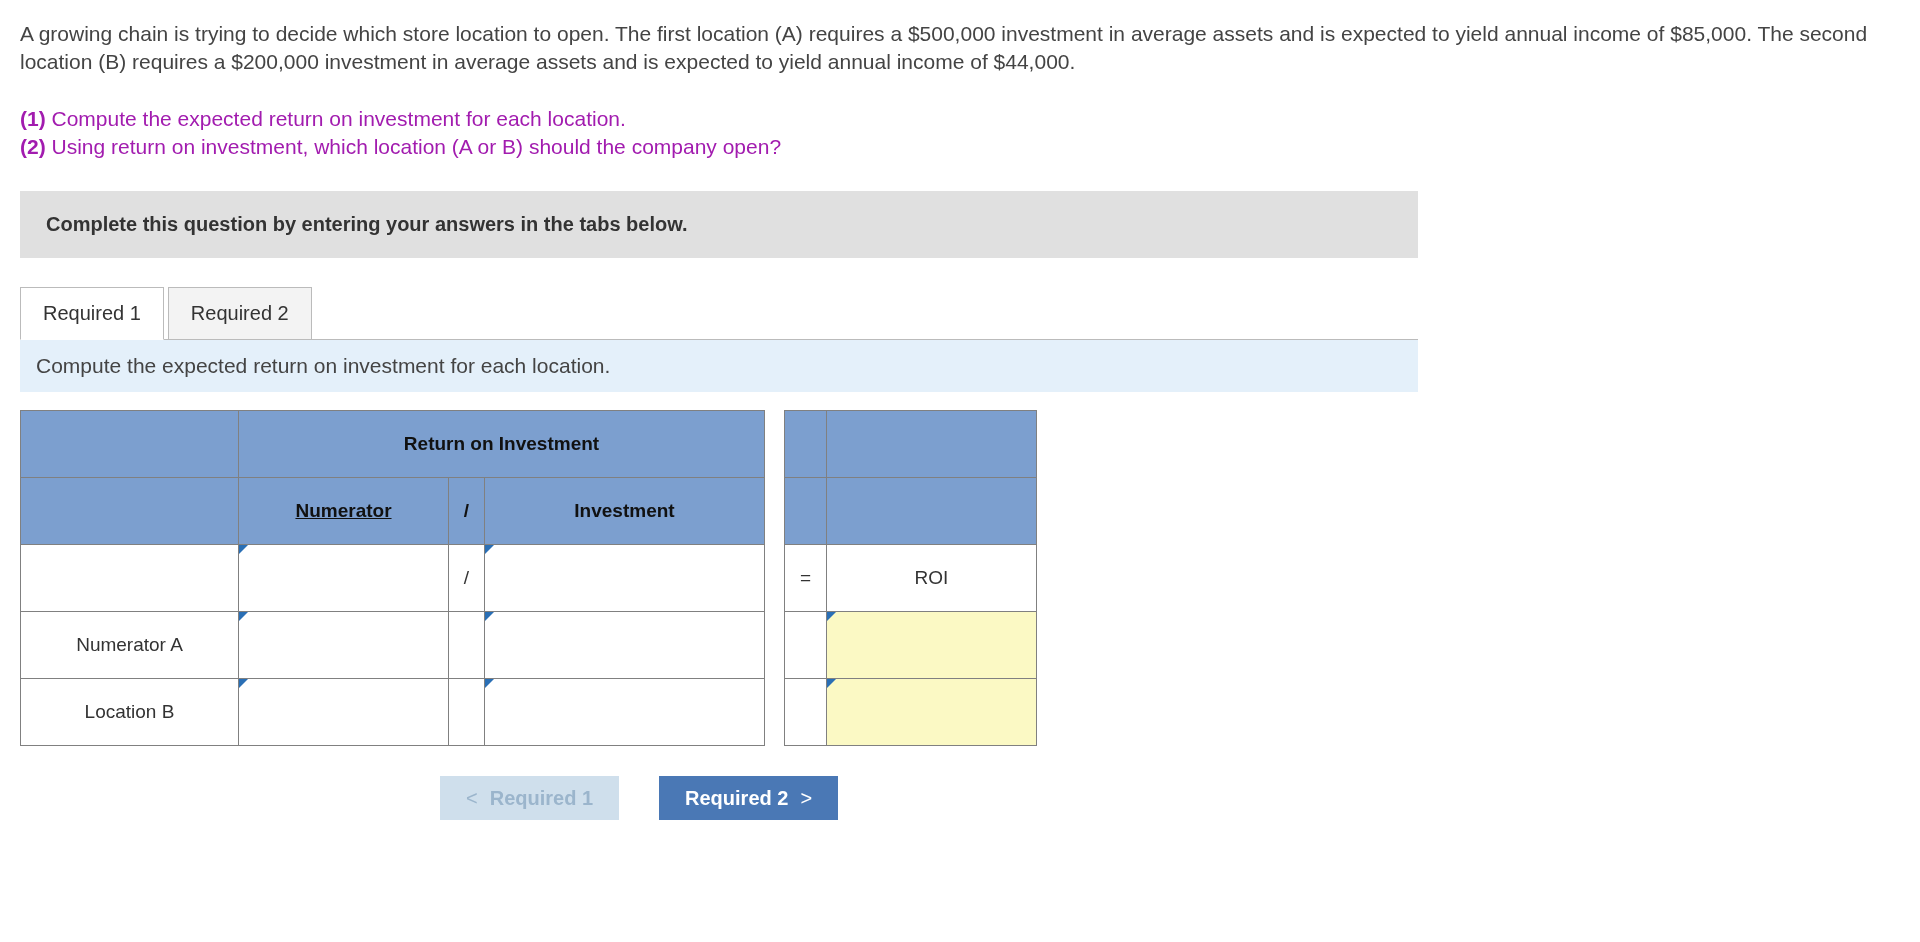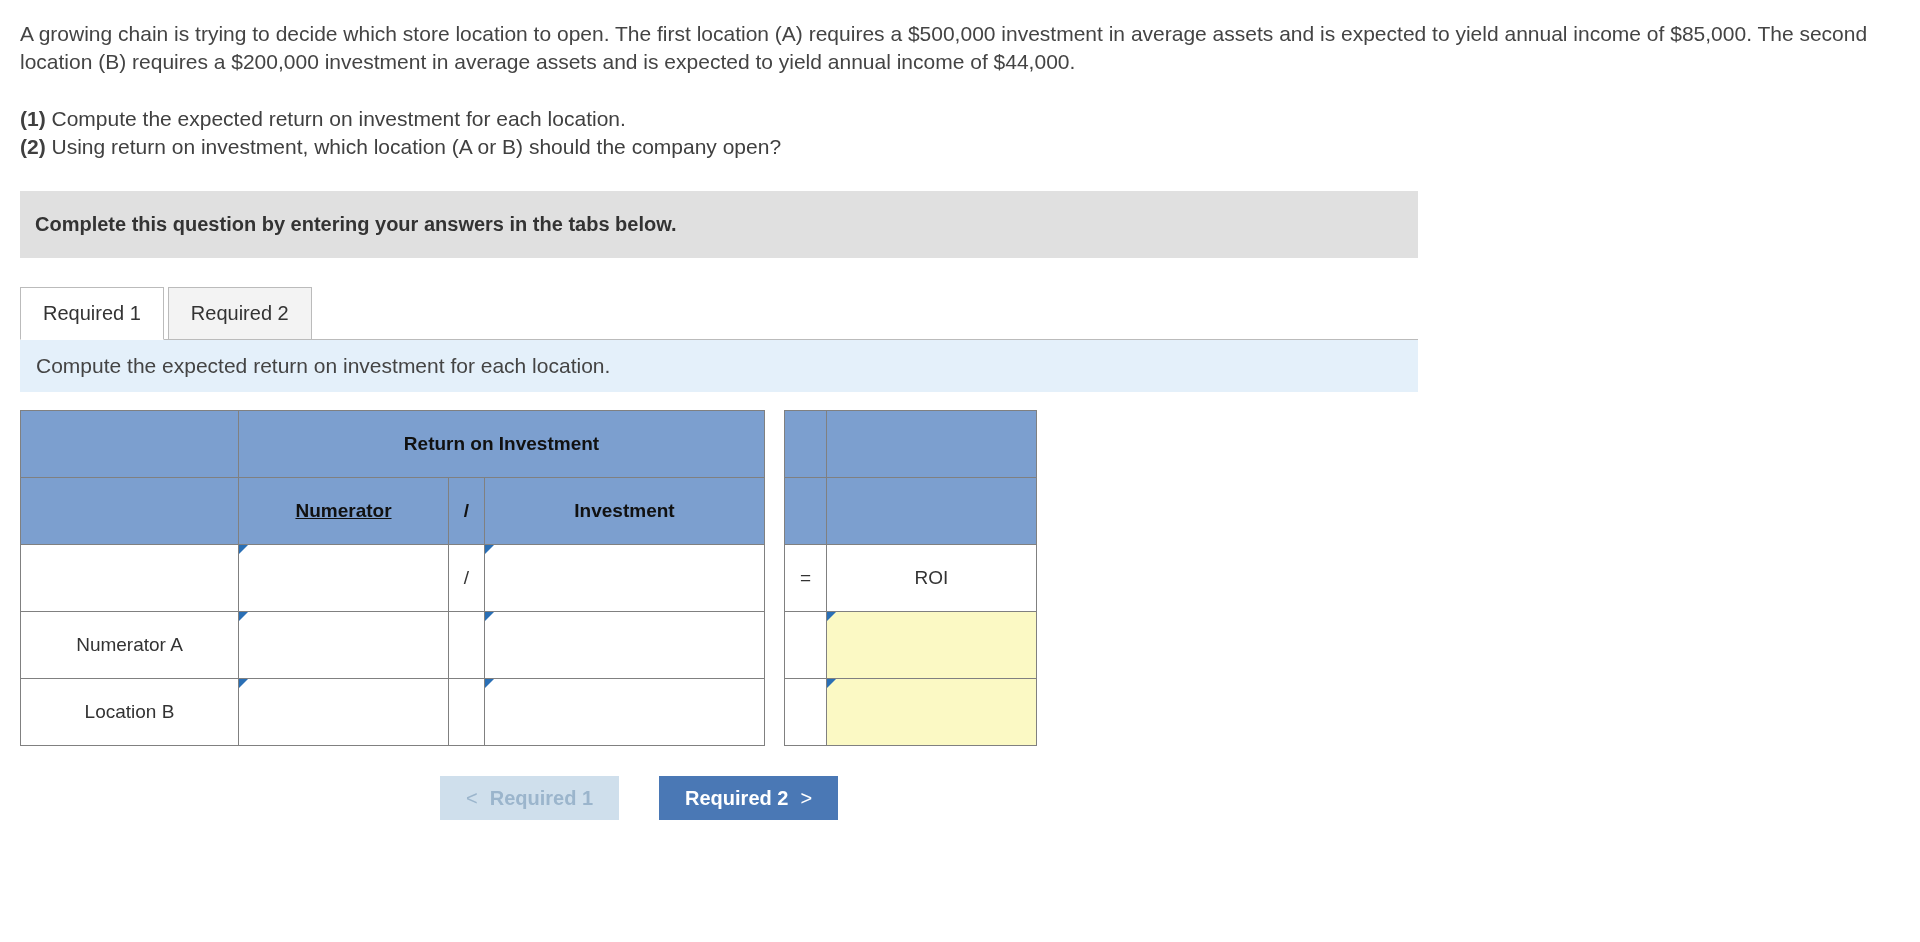--- a/index.html
+++ b/index.html
@@ -11,27 +11,27 @@
     color: #333;
     background: #fff;
   }
   .problem-text {
     line-height: 1.35;
     margin-bottom: 28px;
     color: #444;
   }
   .questions {
     margin-bottom: 30px;
-    color: #404040;
+    color: #a21caf;
   }
   .questions .q-line { line-height: 1.35; }
   .bold { font-weight: bold; }
   .instruction-bar {
     background: #e0e0e0;
-    padding: 22px 15px;
+    padding: 22px 26px;
     font-weight: bold;
     font-size: 20px;
     color: #333;
     width: 1398px;
   }
   .tabs-row {
     display: flex;
     margin-top: 28px;
   }
   .tab {

